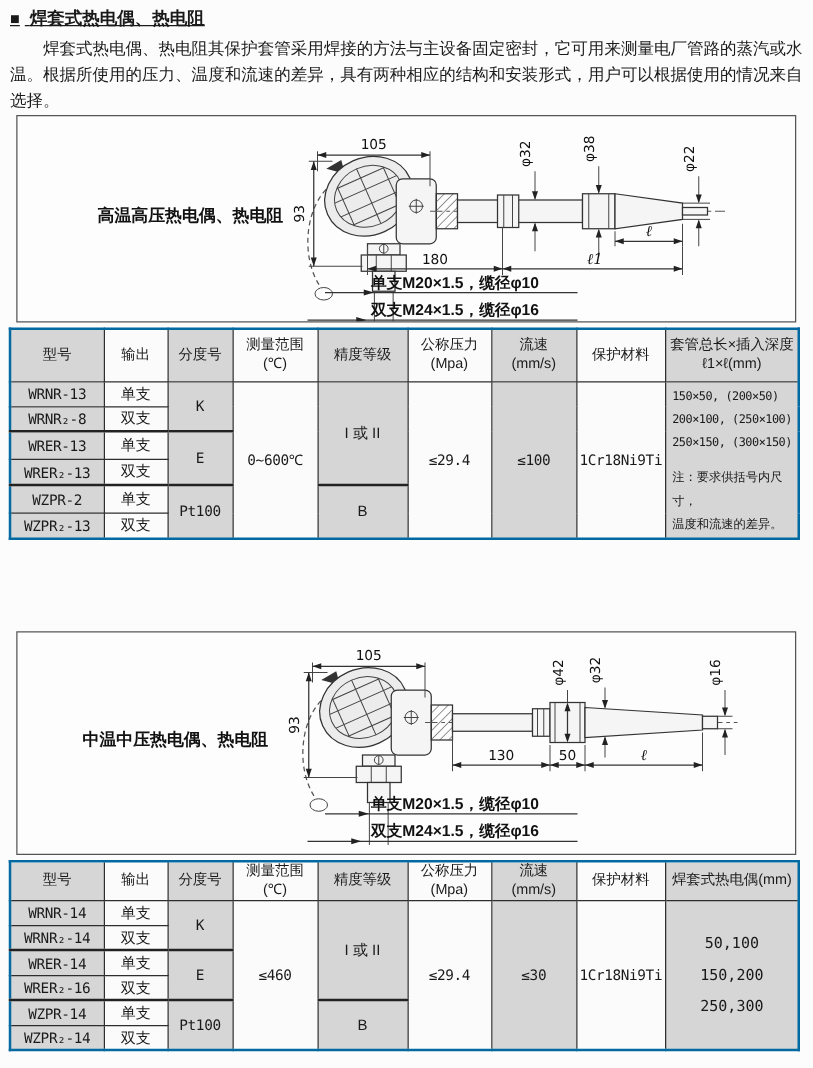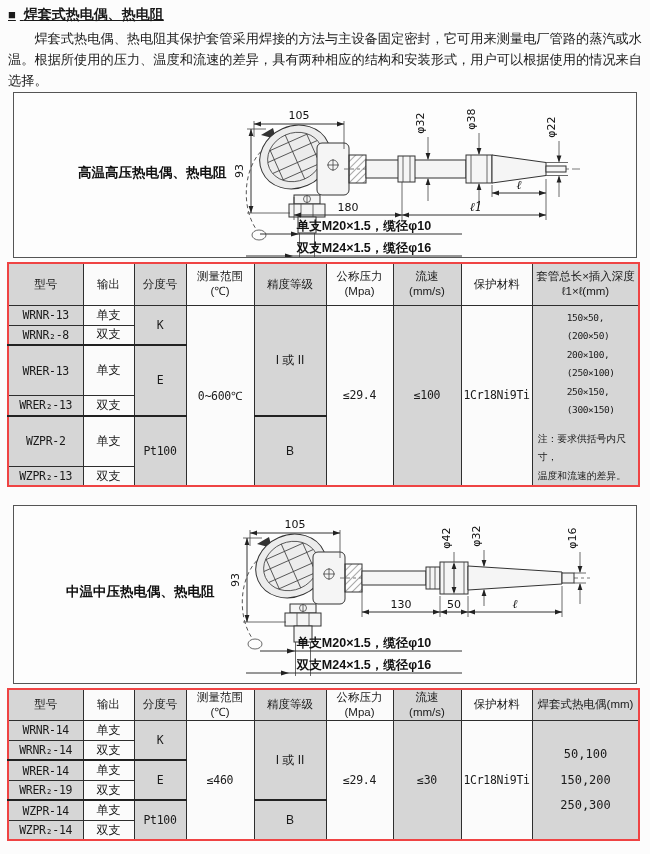--- a/index.html
+++ b/index.html
@@ -18,37 +18,37 @@
   .ln{stroke:#333;stroke-width:1;fill:none;}
   .thin{stroke:#444;stroke-width:.8;fill:none;}
   .cl{stroke:#555;stroke-width:.8;fill:none;stroke-dasharray:10 3 3 3;}
   .ch{stroke:#555;stroke-width:1;fill:none;stroke-dasharray:4 3;}
   .ah{fill:#222;stroke:none;}
   text.dimtxt{font:11px "DejaVu Sans",sans-serif;fill:#111;}
   text.script{font:italic 12px "DejaVu Serif",serif;fill:#111;}
   text.figlabel{font:bold 13.5px "Liberation Sans",sans-serif;fill:#111;}
   text.leader{font:bold 12.5px "Liberation Sans",sans-serif;fill:#111;}
   table{position:absolute;left:7px;border-collapse:collapse;table-layout:fixed;
-        border:2px solid #ef4444;font-size:12px;}
+        border:2px solid #0369a1;font-size:12px;}
   #t1{top:262px;}
   #t2{top:688px;}
   th,td{border:1px solid #2e2e2e;text-align:center;vertical-align:middle;
         padding:0 2px;overflow:hidden;}
   th{font-weight:normal;font-size:11.5px;line-height:1.3;}
   .ml{white-space:pre-line;margin-left:35px;}
   .g{background:#d6d6d6;}
   .w{background:#fbfbfb;}
   #t1 thead tr{height:42px;}
   #t2 thead tr{height:30px;}
   tbody tr{height:20px;}
   .mono{font-family:"DejaVu Sans Mono",monospace;font-size:11.5px;letter-spacing:-.3px;}
   .bt{border-top:2px solid #222;}
   td.sizes{vertical-align:top;text-align:left;padding:3px 2px 0 5px;}
   td.sizes .lines{font-family:"DejaVu Sans Mono",monospace;font-size:9.5px;
-                  letter-spacing:-.4px;line-height:1.95;white-space:pre-line;margin-left:29px;}
+                  letter-spacing:-.4px;line-height:1.95;white-space:pre-line;}
   td.sizes .note{font-size:9.8px;line-height:1.9;white-space:pre-line;margin-top:10px;}
   td.depths{font-family:"DejaVu Sans Mono",monospace;font-size:12px;line-height:2.1;white-space:pre-line;}
 </style>
 </head>
 <body>
 
 <div class="doc-title">
   <span class="bullet">■</span>
   <span>焊套式热电偶、热电阻</span>
 </div>
@@ -368,21 +368,21 @@
     <tr>
       <td class="g mono">WRNR₂-14</td>
       <td class="w">双支</td>
     </tr>
     <tr>
       <td class="g mono bt">WRER-14</td>
       <td class="w bt">单支</td>
       <td class="g mono bt" rowspan="2">E</td>
     </tr>
     <tr>
-      <td class="g mono">WRER₂-19</td>
+      <td class="g mono">WRER₂-16</td>
       <td class="w">双支</td>
     </tr>
     <tr>
       <td class="g mono bt">WZPR-14</td>
       <td class="w bt">单支</td>
       <td class="g mono bt" rowspan="2">Pt100</td>
       <td class="g bt" rowspan="2">B</td>
     </tr>
     <tr>
       <td class="g mono">WZPR₂-14</td>

